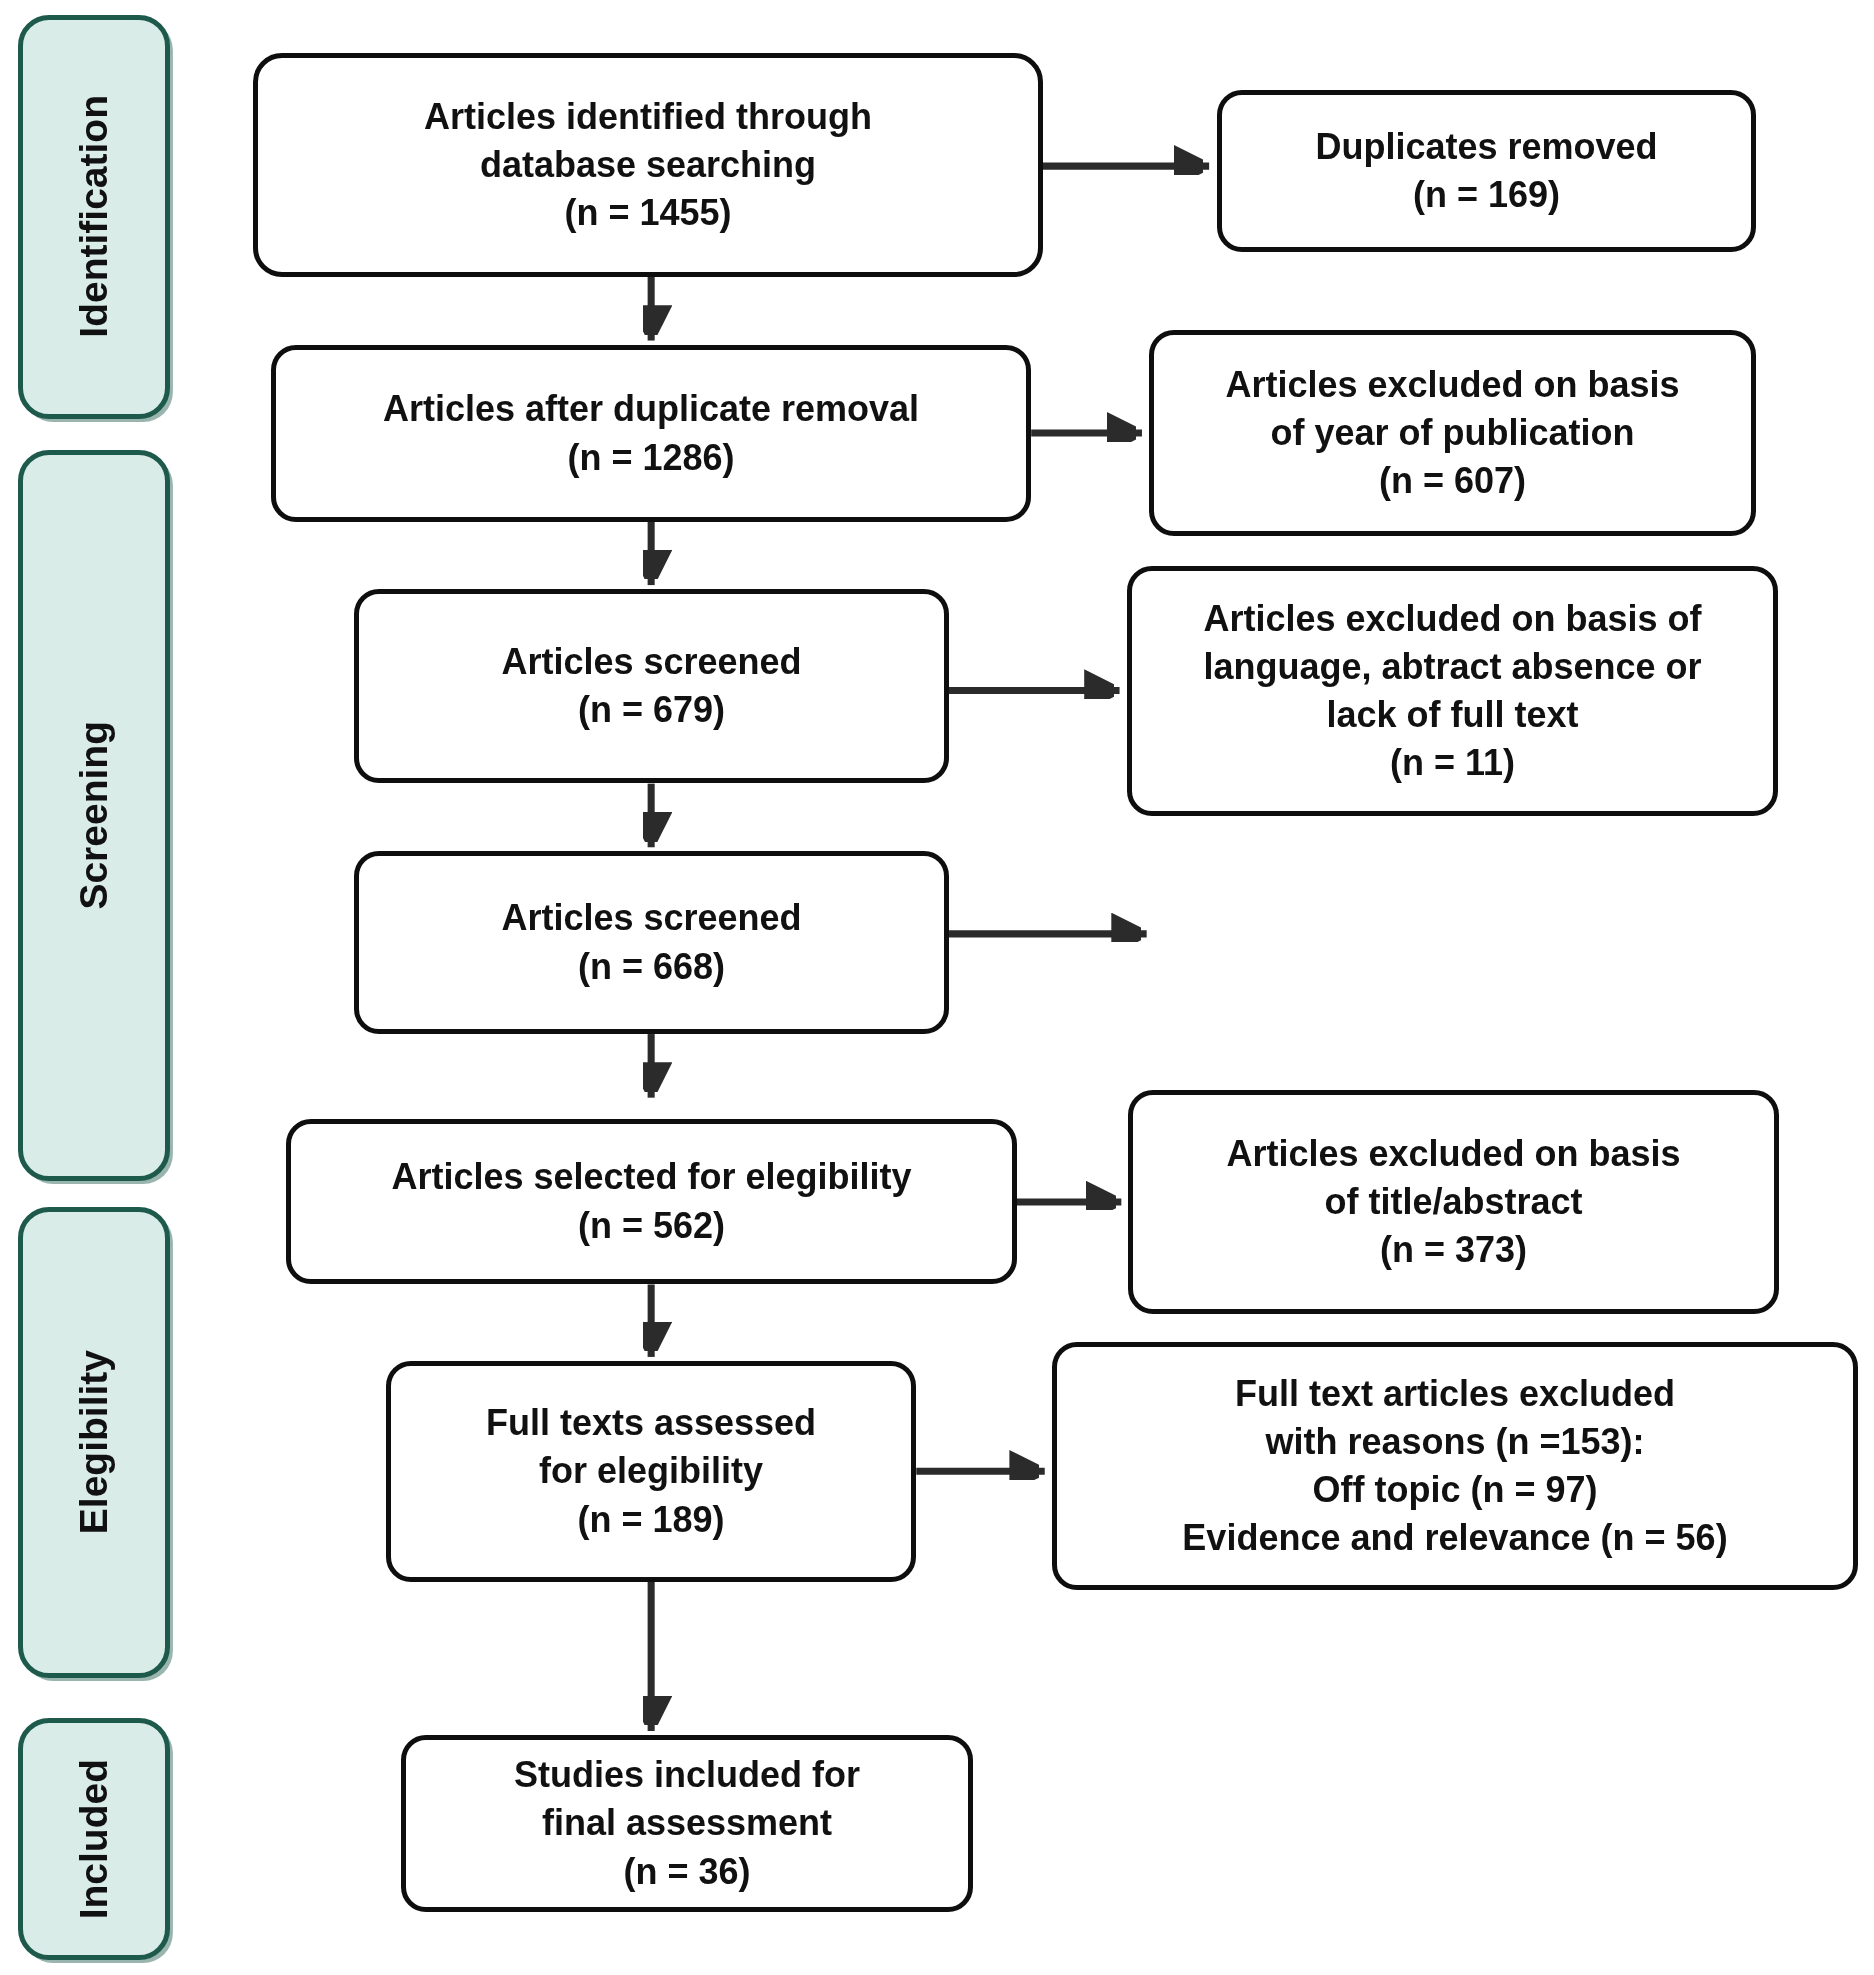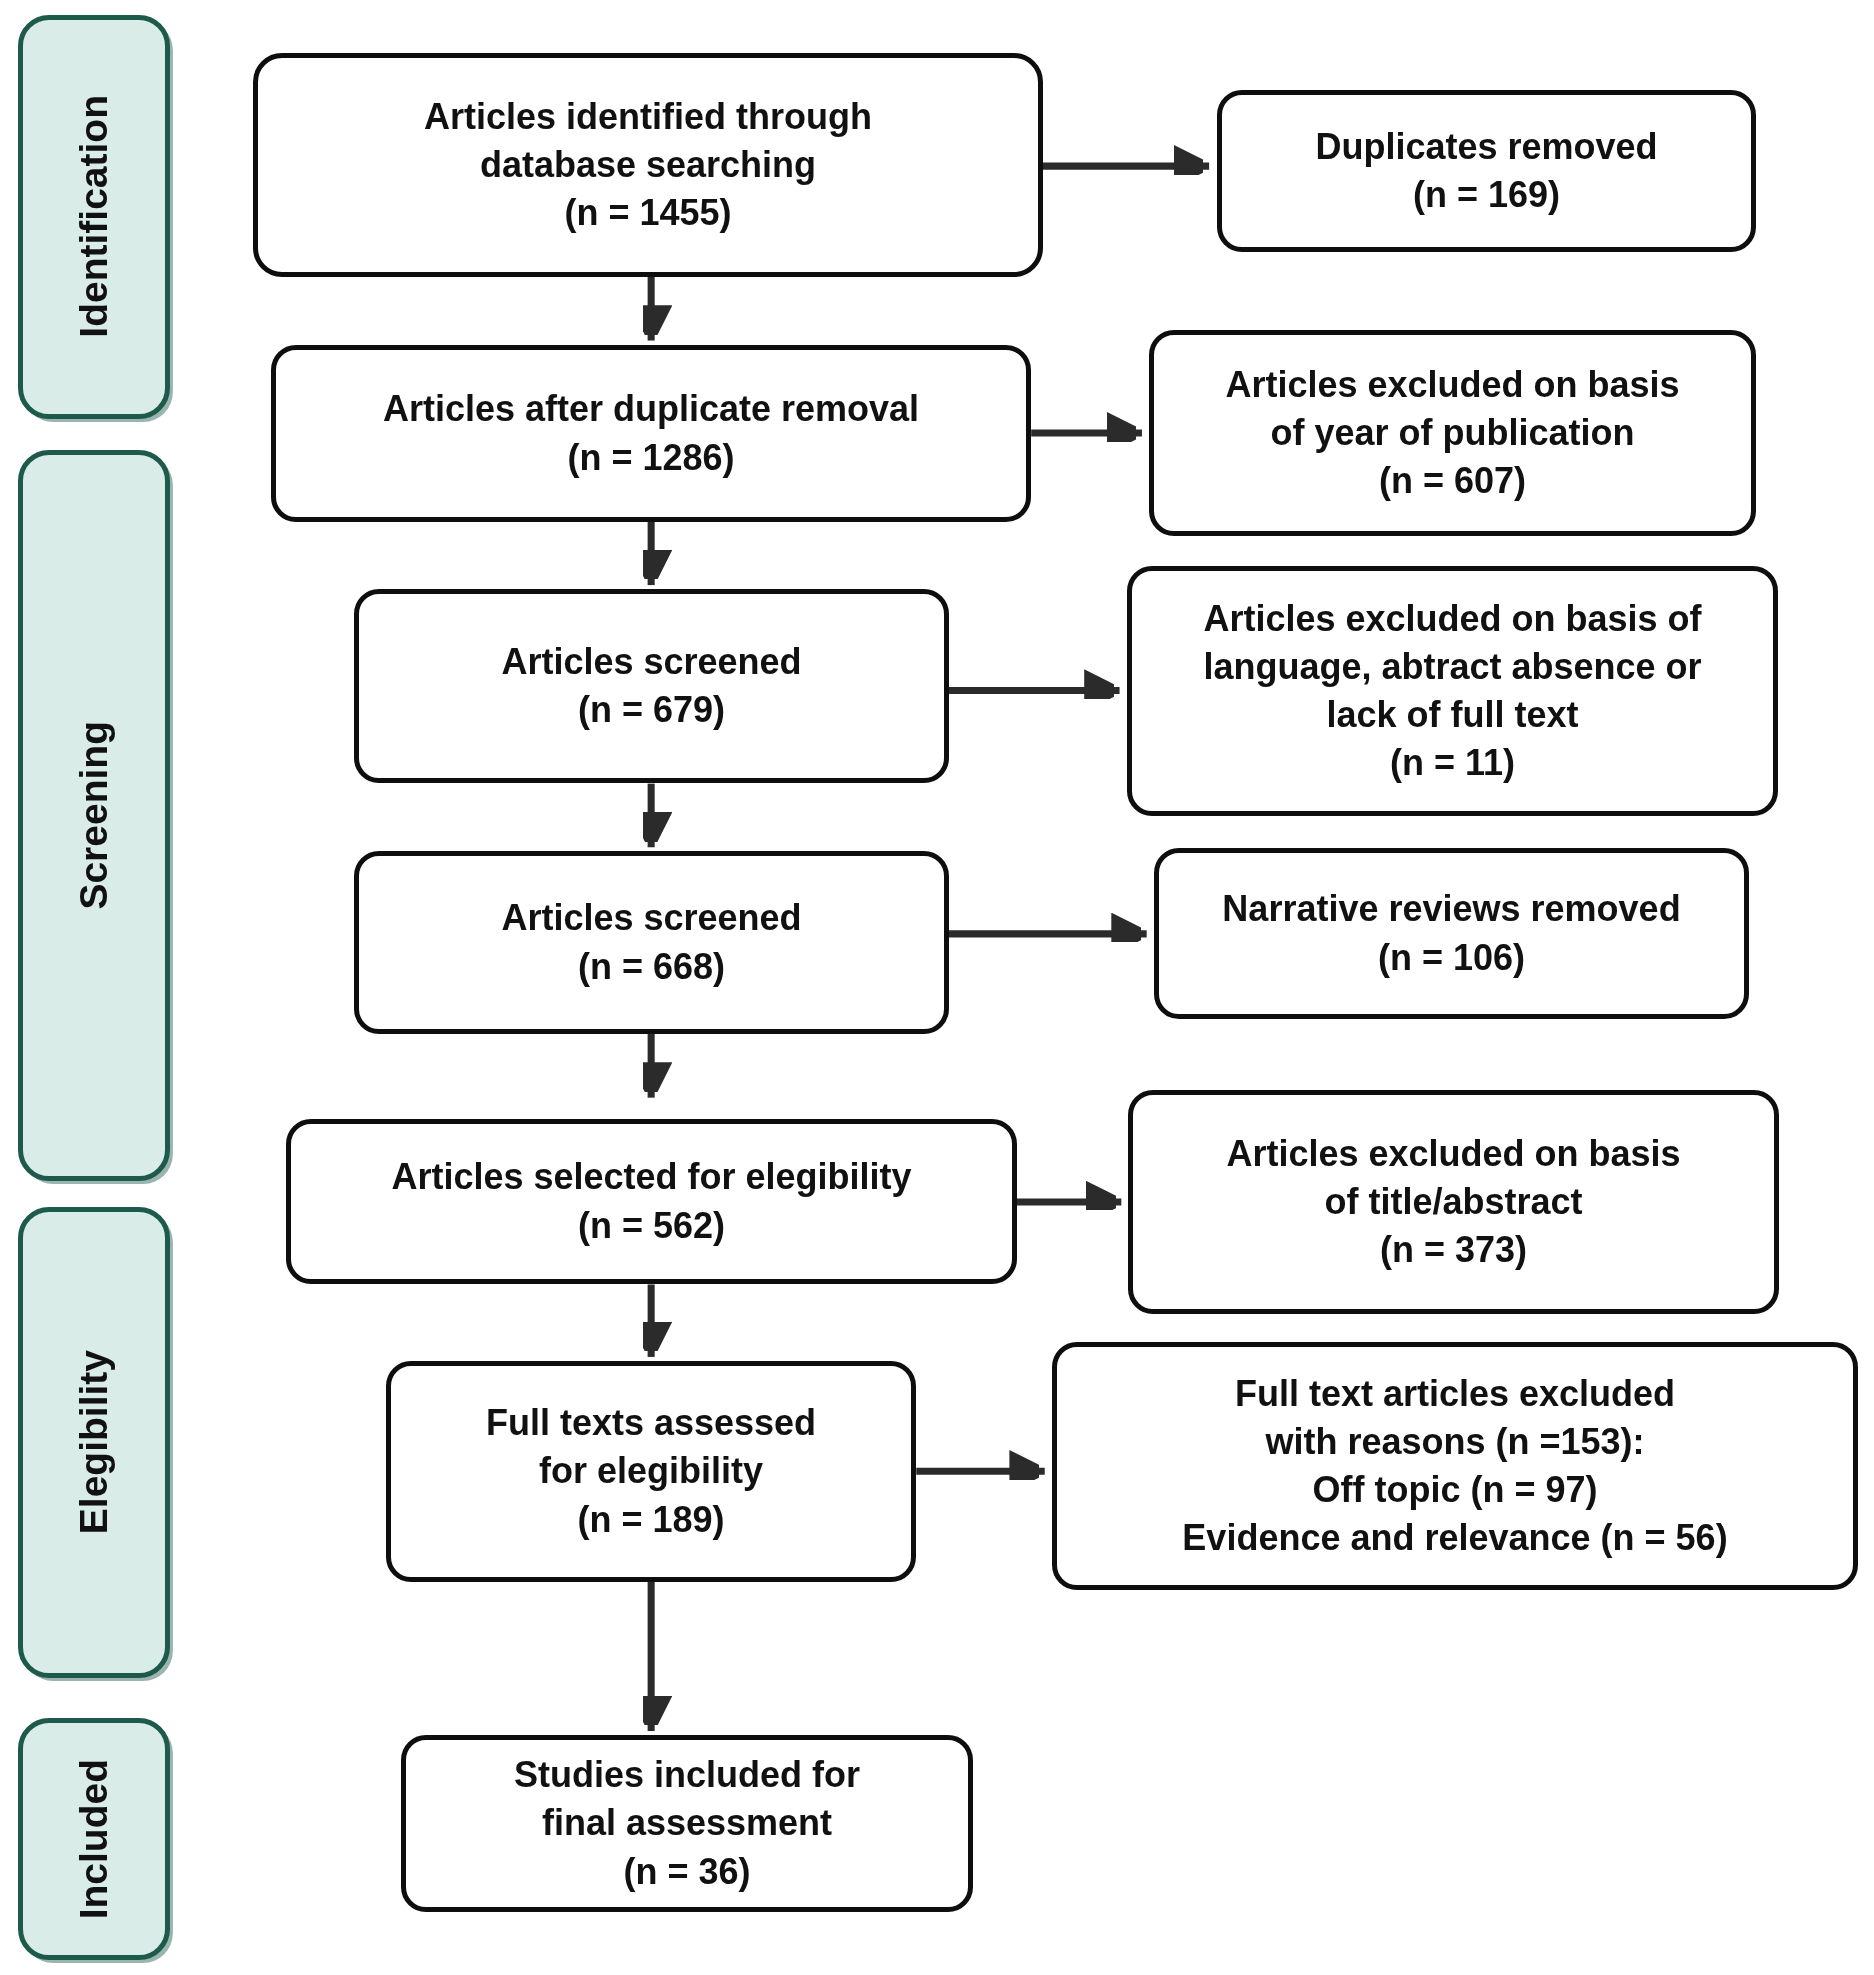--- a/index.html
+++ b/index.html
@@ -158,24 +158,20 @@
     <span class="box-text">Articles excluded on basis
 of year of publication
 (n = 607)</span>
   </div>
   <div class="fbox r3">
     <span class="box-text">Articles excluded on basis of
 language, abtract absence or
 lack of full text
 (n = 11)</span>
   </div>
-  <div class="fbox r4">
-    <span class="box-text">Narrative reviews removed
-(n = 106)</span>
-  </div>
   <div class="fbox r5">
     <span class="box-text">Articles excluded on basis
 of title/abstract
 (n = 373)</span>
   </div>
   <div class="fbox r6">
     <span class="box-text">Full text articles excluded
 with reasons (n =153):
 Off topic (n = 97)
 Evidence and relevance (n = 56)</span>

